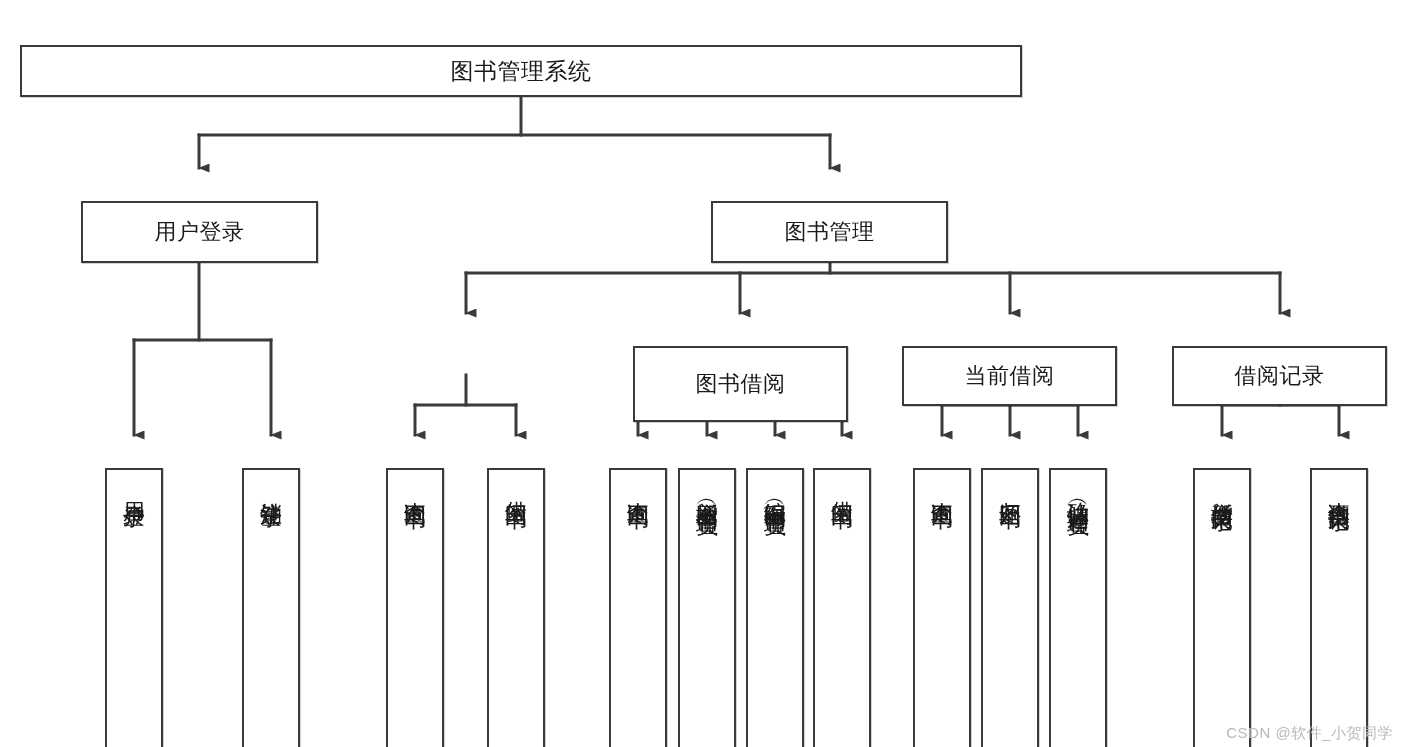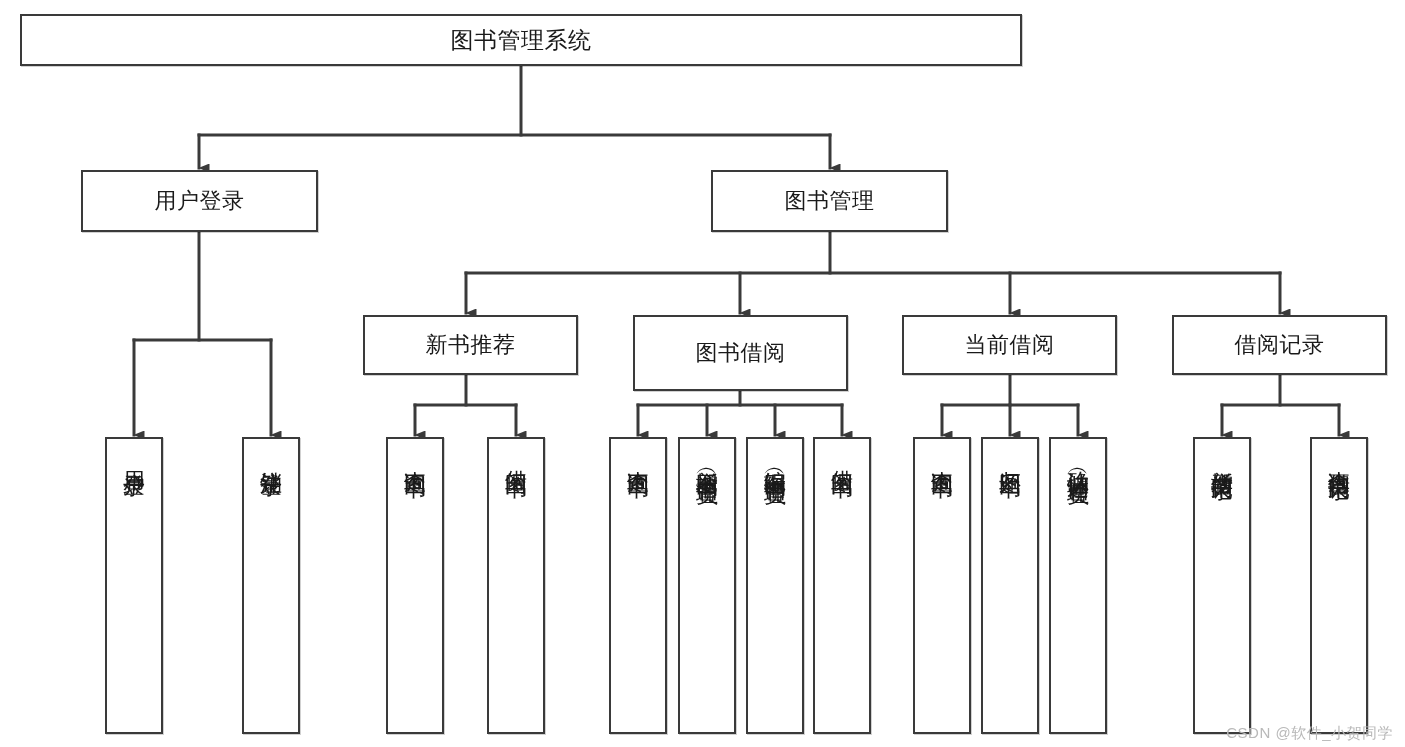--- a/index.html
+++ b/index.html
@@ -29,20 +29,21 @@
   .node {
     position: absolute;
     box-sizing: border-box;
     background: #ffffff;
     border: 2px solid #3a3a3a;
     display: flex;
     align-items: center;
     justify-content: center;
     color: #1a1a1a;
     box-shadow: 1px 1px 0 rgba(0,0,0,0.18);
+    margin-top: 31px;
   }
   .node .label {
     letter-spacing: 0.5px;
     line-height: 1.15;
     white-space: nowrap;
   }
   .node-root .label { font-size: 23px; }
   .node-l2 .label   { font-size: 22px; }
   .node-l3 .label   { font-size: 22px; }
   .node-leaf {
@@ -130,23 +131,20 @@
     <span class="label">图书管理系统</span>
   </div>
 
   <div class="node node-l2" style="left:81px; top:170px; width:237px; height:62px;">
     <span class="label">用户登录</span>
   </div>
   <div class="node node-l2" style="left:711px; top:170px; width:237px; height:62px;justify-content:center;">
     <span class="label">图书管理</span>
   </div>
 
-  <div class="node node-l3" style="left:363px; top:315px; width:215px; height:60px;">
-    <span class="label">新书推荐</span>
-  </div>
   <div class="node node-l3" style="left:633px; top:315px; width:215px; height:76px;">
     <span class="label">图书借阅</span>
   </div>
   <div class="node node-l3" style="left:902px; top:315px; width:215px; height:60px;">
     <span class="label">当前借阅</span>
   </div>
   <div class="node node-l3" style="left:1172px; top:315px; width:215px; height:60px;">
     <span class="label">借阅记录</span>
   </div>
 

